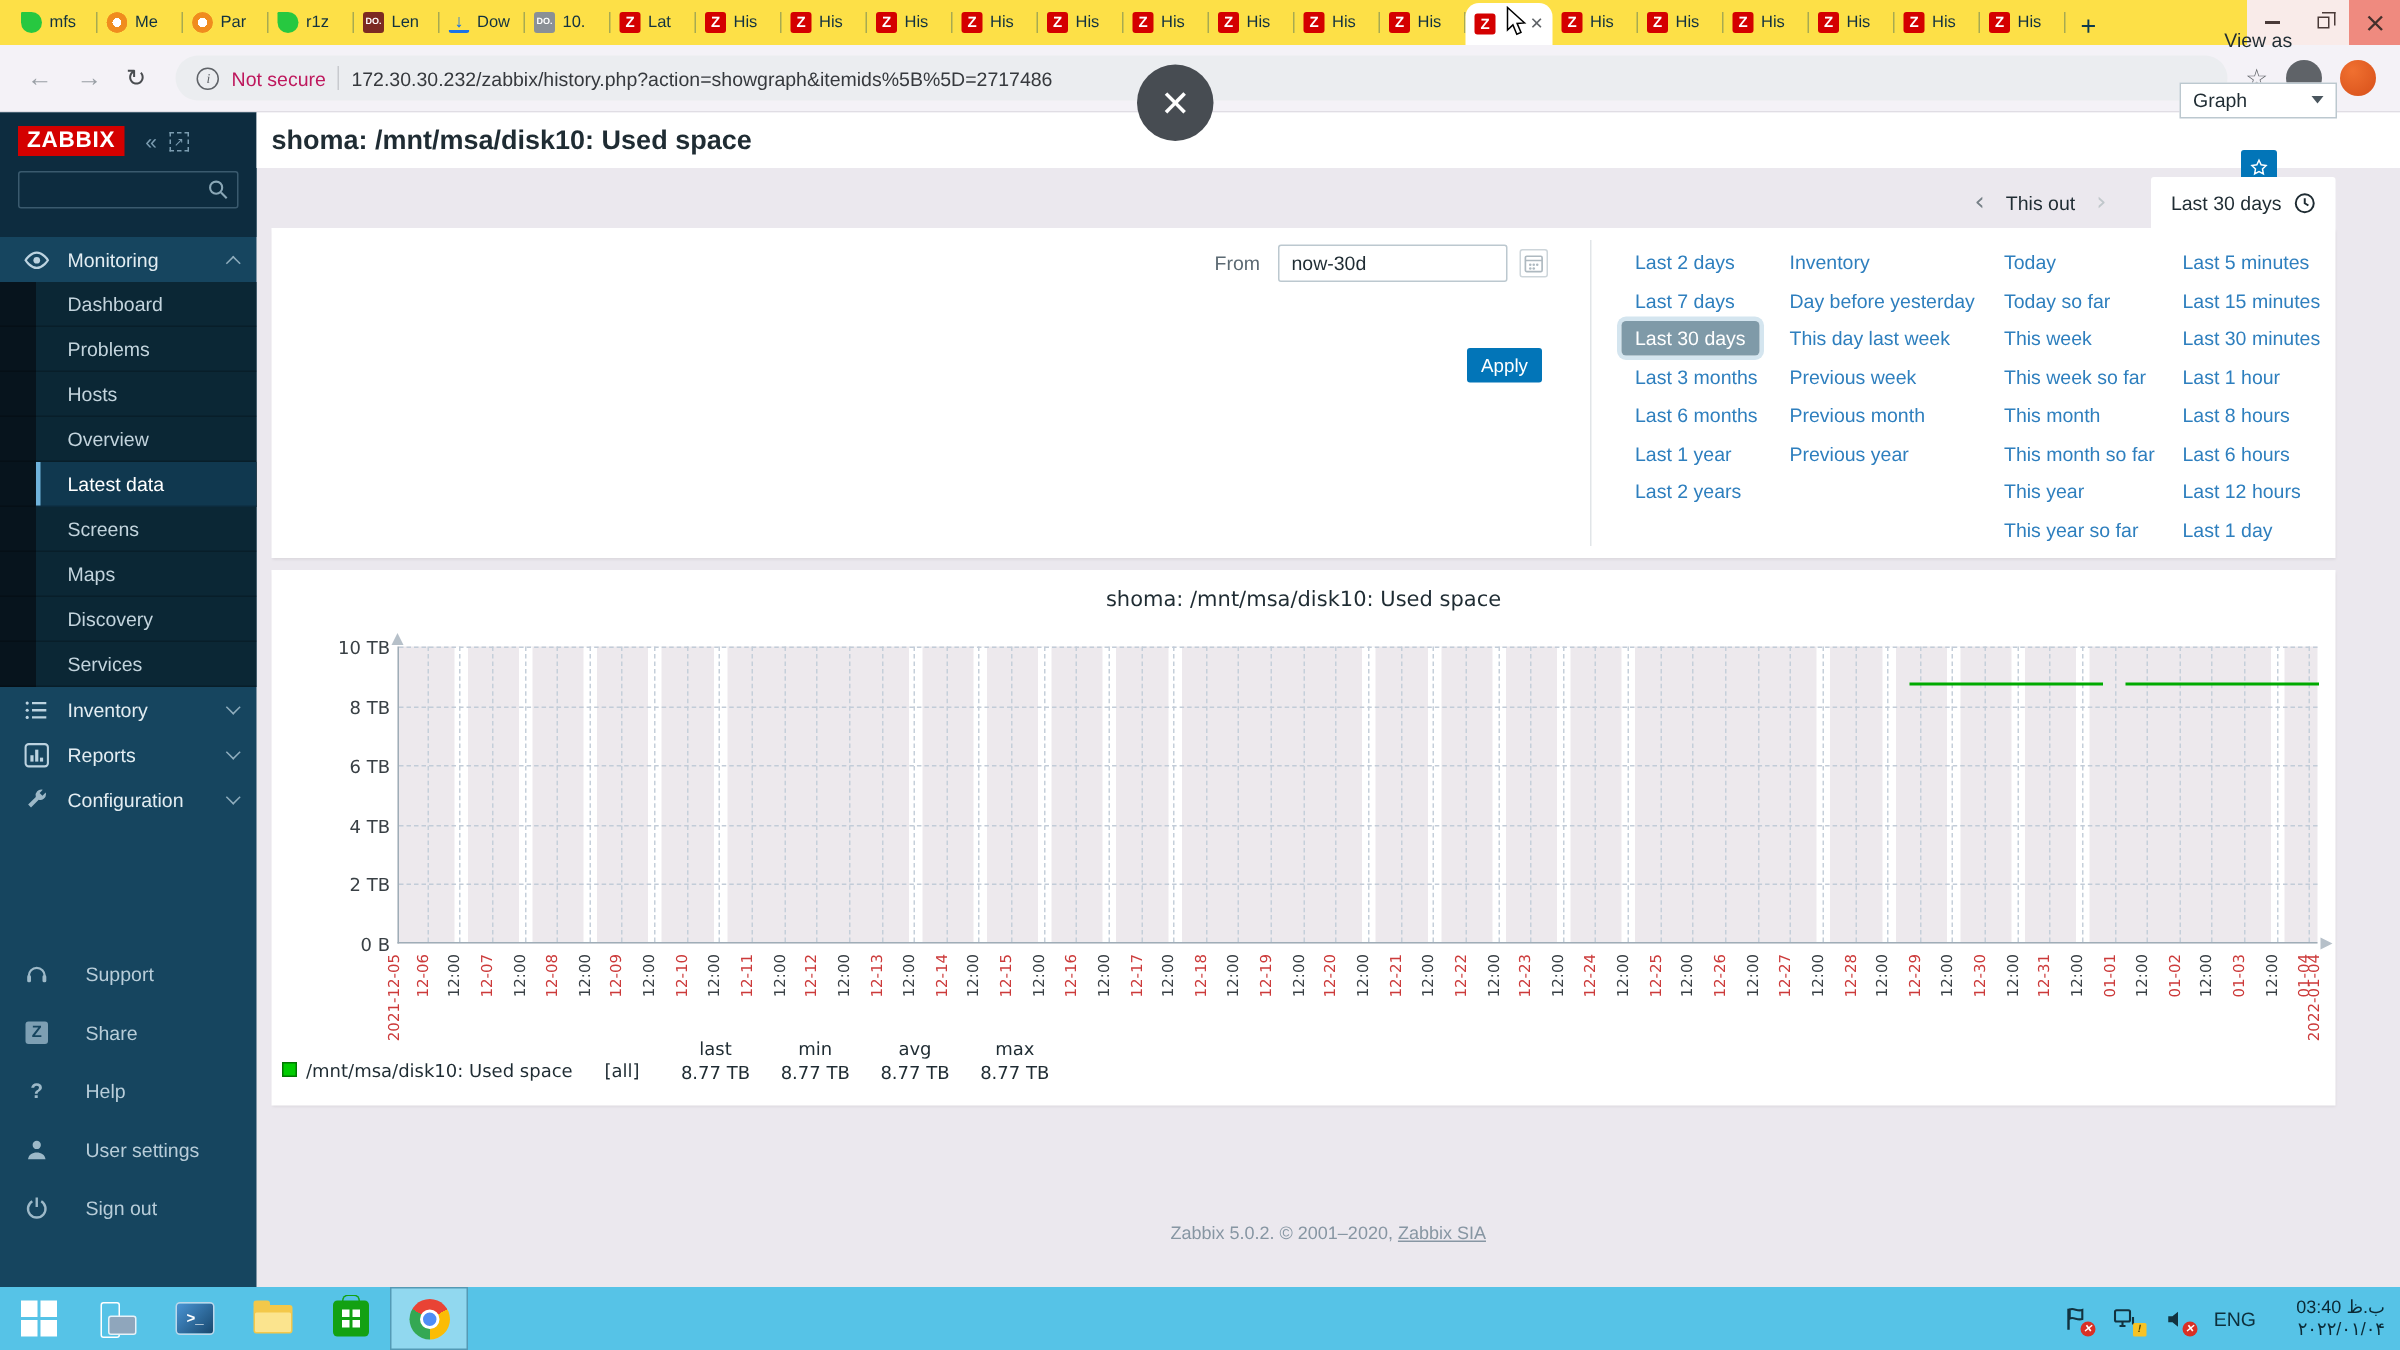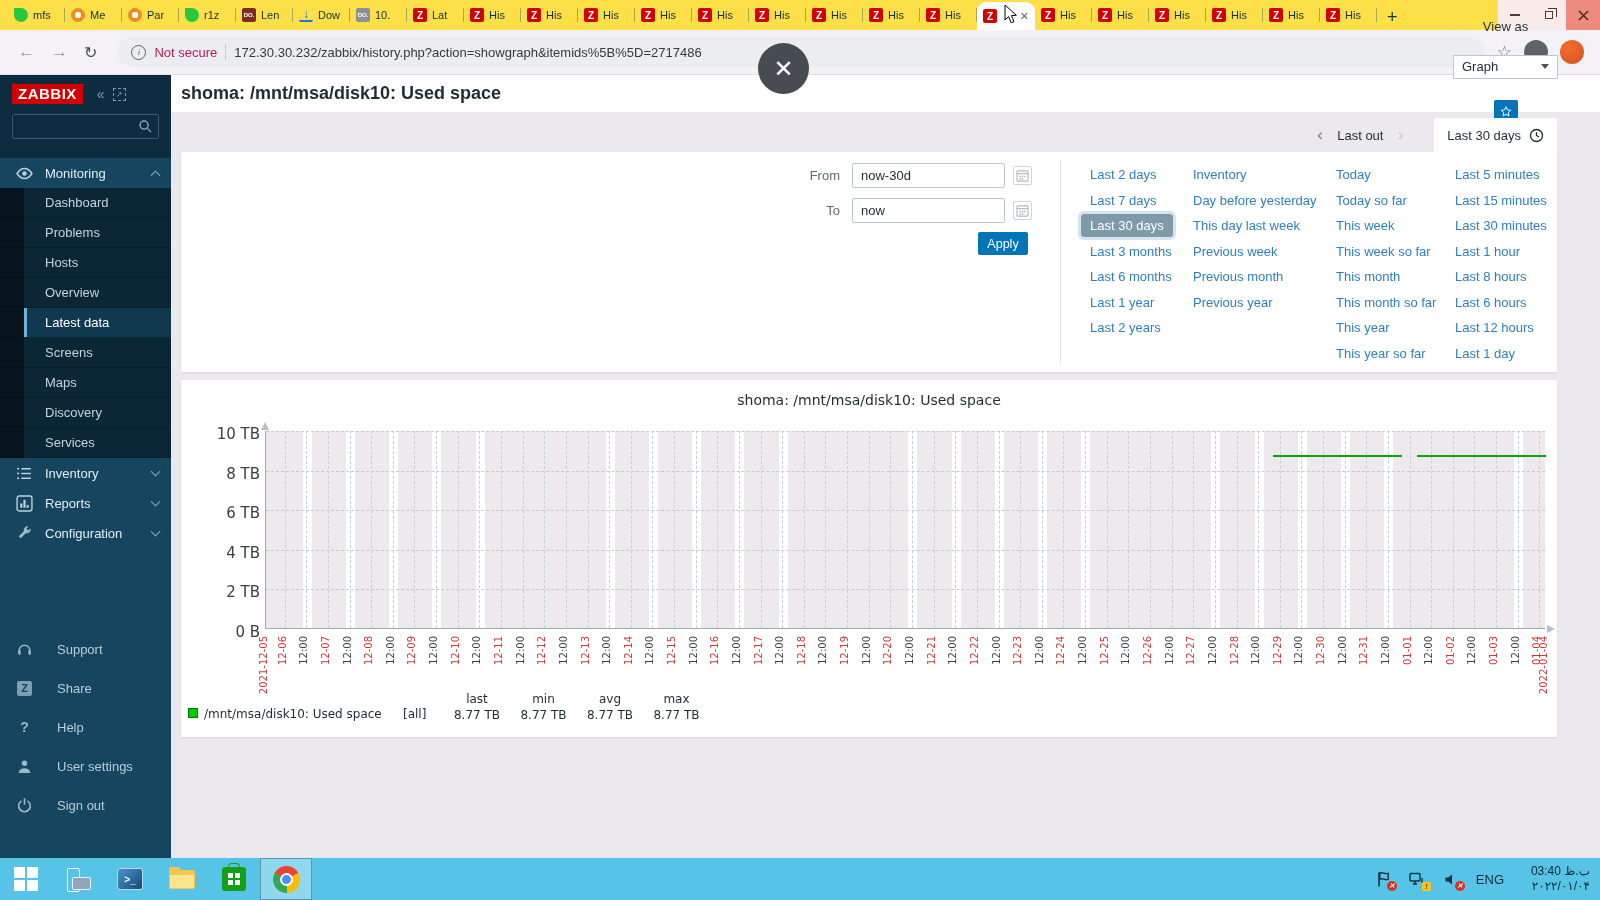--- a/index.html
+++ b/index.html
@@ -107,21 +107,21 @@
   .qlink .sel{background:#7f9aa8;color:#fff;padding:4px 9px;border-radius:3px;box-shadow:0 0 0 3px #d4e5ef;margin-left:-9px;}
 
   
   #graph-card{position:absolute;left:10px;top:305px;width:1376px;height:357px;background:#fff;box-shadow:0 1px 2px rgba(0,0,0,.08);font-family:"DejaVu Sans",sans-serif;}
   .g-title{position:absolute;left:0;top:12px;width:100%;text-align:center;font-size:14px;color:#1f2c33;}
   #plot{position:absolute;left:84px;top:51px;width:1280px;height:198px;background:#ede9ed;border-left:1px solid #9fadb7;border-bottom:1px solid #9fadb7;}
   .wband{position:absolute;top:0;height:100%;background:#fff;}
   .vgrid{position:absolute;top:0;height:100%;width:0;border-left:1px dashed #c5cfda;}
   .hgrid{position:absolute;left:0;width:100%;height:0;border-top:1px dashed #c2ccd8;}
   .seg{position:absolute;height:2px;}
-  .ylab{position:absolute;width:75px;text-align:right;font-size:15px;color:#394045;}
+  .ylab{position:absolute;width:75px;text-align:right;font-size:12px;color:#394045;}
   .xlab{position:absolute;writing-mode:vertical-rl;transform:rotate(180deg);font-size:10px;line-height:10px;white-space:nowrap;letter-spacing:0;}
   .xlab.red{color:#cc3a3a;}
   .xlab.time{color:#3a4146;}
   .arrow-up{position:absolute;left:-5px;top:-9px;width:0;height:0;border-left:4px solid transparent;border-right:4px solid transparent;border-bottom:8px solid #b6c0c9;}
   .arrow-right{position:absolute;right:-10px;bottom:-4.5px;width:0;height:0;border-top:4px solid transparent;border-bottom:4px solid transparent;border-left:8px solid #b6c0c9;}
   #legend{position:absolute;left:7px;top:312px;font-size:12px;color:#1f2c33;}
   .swatch{position:absolute;left:0;top:16px;width:10px;height:10px;background:#00CC00;border:1px solid #007700;}
   .lg-name{position:absolute;left:16px;top:15px;white-space:nowrap;}
   .lg-scale{position:absolute;left:215px;top:15px;}
   .lg-stat{position:absolute;top:0;width:66px;text-align:center;}
@@ -442,50 +442,35 @@
             <svg width="14" height="14" viewBox="0 0 16 16">
               <path d="M2 6V2h4M10 2h4v4M14 10v4h-4M6 14H2v-4" fill="none" stroke="#fff" stroke-width="1.6"></path>
               <path d="M2 2l4 4M14 2l-4 4M14 14l-4-4M2 14l4-4" stroke="#fff" stroke-width="1.4"></path>
             </svg>
           </button>
         </div>
       </header>
 
       <div id="filter-row">
         <span class="zo-chev">‹</span>
-        <span class="zoom-out">Last out</span>
+        <span class="zoom-out">This out</span>
         <span class="zo-chev dis">›</span>
         <div class="range-tab">
           <span>Last 30 days</span>
           <svg width="15" height="15" viewBox="0 0 16 16">
             <circle cx="8" cy="8" r="6.4" fill="none" stroke="#1f2c33" stroke-width="1.4"></circle>
             <path d="M8 4.5V8l2.6 1.6" fill="none" stroke="#1f2c33" stroke-width="1.4"></path>
           </svg>
         </div>
       </div>
 
       <div id="filter-panel">
         <div class="frow" style="left:539px;top:11px;">
           <span class="flabel">From</span>
           <input class="finput" value="now-30d" style="">
-          <button class="calbtn">
-            <svg width="13" height="13" viewBox="0 0 14 14">
-              <rect x="1" y="2" width="12" height="11" rx="1" fill="none" stroke="#aeb9c0" stroke-width="1.2"></rect>
-              <path d="M1 5h12" stroke="#aeb9c0" stroke-width="1.2"></path>
-              <circle cx="4.5" cy="8" r=".9" fill="#aeb9c0"></circle>
-                <circle cx="7" cy="8" r=".9" fill="#aeb9c0"></circle>
-                <circle cx="9.5" cy="8" r=".9" fill="#aeb9c0"></circle>
-              <circle cx="4.5" cy="10.7" r=".9" fill="#aeb9c0"></circle>
-                <circle cx="7" cy="10.7" r=".9" fill="#aeb9c0"></circle>
-            </svg>
-          </button>
-        </div>
-        <div class="frow" style="left:539px;top:46px;">
-          <span class="flabel">To</span>
-          <input class="finput" value="now" style="">
           <button class="calbtn">
             <svg width="13" height="13" viewBox="0 0 14 14">
               <rect x="1" y="2" width="12" height="11" rx="1" fill="none" stroke="#aeb9c0" stroke-width="1.2"></rect>
               <path d="M1 5h12" stroke="#aeb9c0" stroke-width="1.2"></path>
               <circle cx="4.5" cy="8" r=".9" fill="#aeb9c0"></circle>
                 <circle cx="7" cy="8" r=".9" fill="#aeb9c0"></circle>
                 <circle cx="9.5" cy="8" r=".9" fill="#aeb9c0"></circle>
               <circle cx="4.5" cy="10.7" r=".9" fill="#aeb9c0"></circle>
                 <circle cx="7" cy="10.7" r=".9" fill="#aeb9c0"></circle>
             </svg>
@@ -716,20 +701,23 @@
                 <div class="v">8.77 TB</div>
               </div>
               <div class="lg-stat" style="left: 455.5px;">
                 <div class="h">max</div>
                 <div class="v">8.77 TB</div>
               </div>
             </div>
         </div>
       </div>
 
+      <div id="page-footer">
+        <span>Zabbix 5.0.2. © 2001–2020, </span><a href="#">Zabbix SIA</a>
+      </div>
 
     </div>
   </div>
 
   <div id="overlay-close">✕</div>
 
   <div id="taskbar">
     <div id="task-apps" style="display:flex;">
         <div class="tb-app">
           <span class="win-logo">

